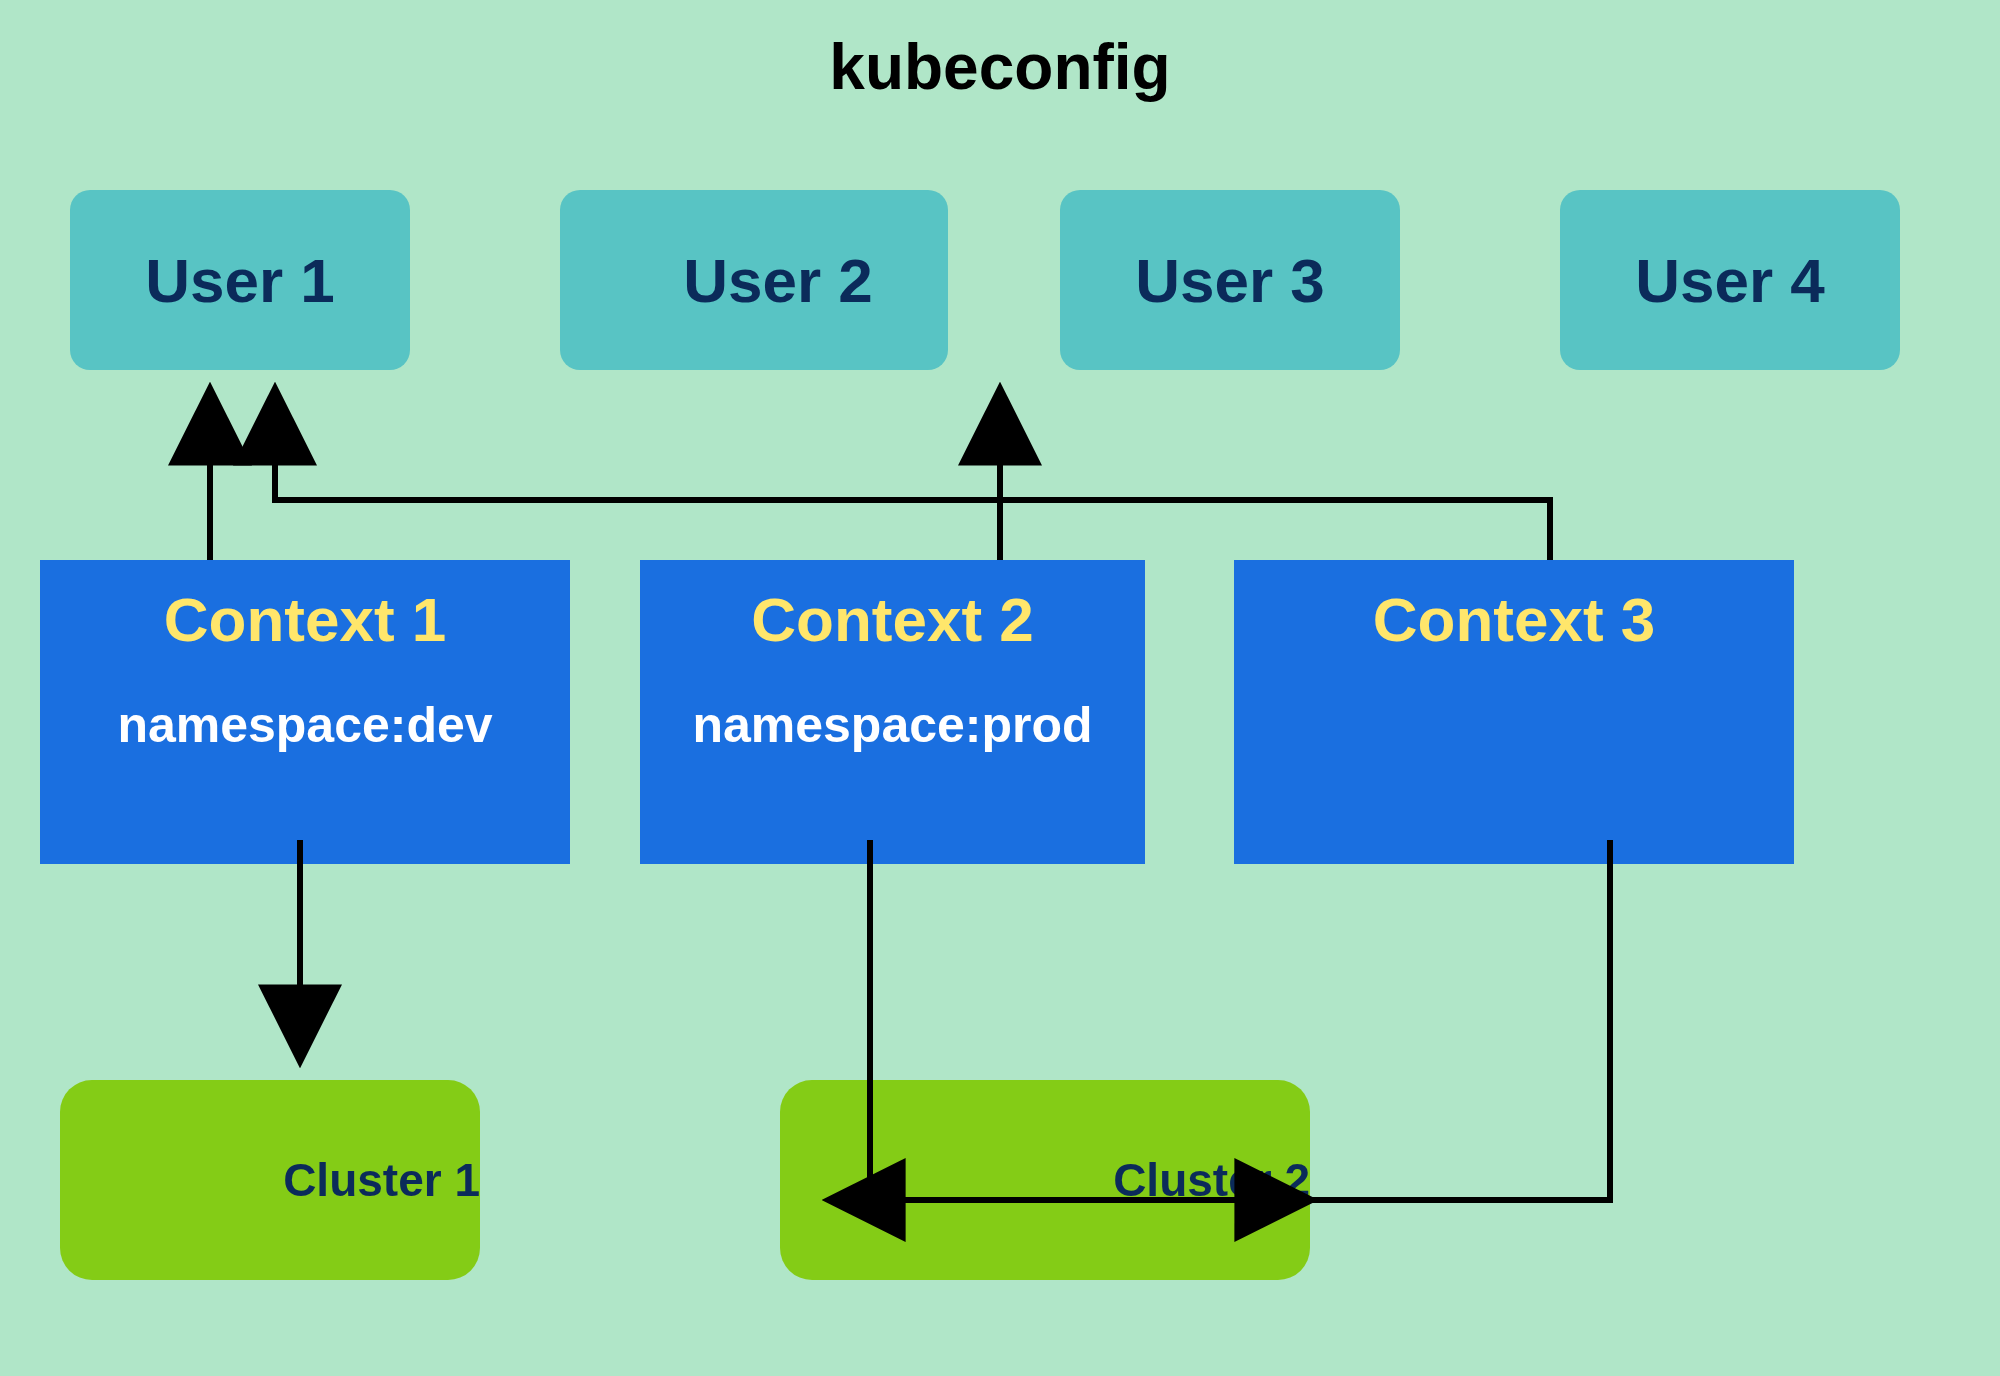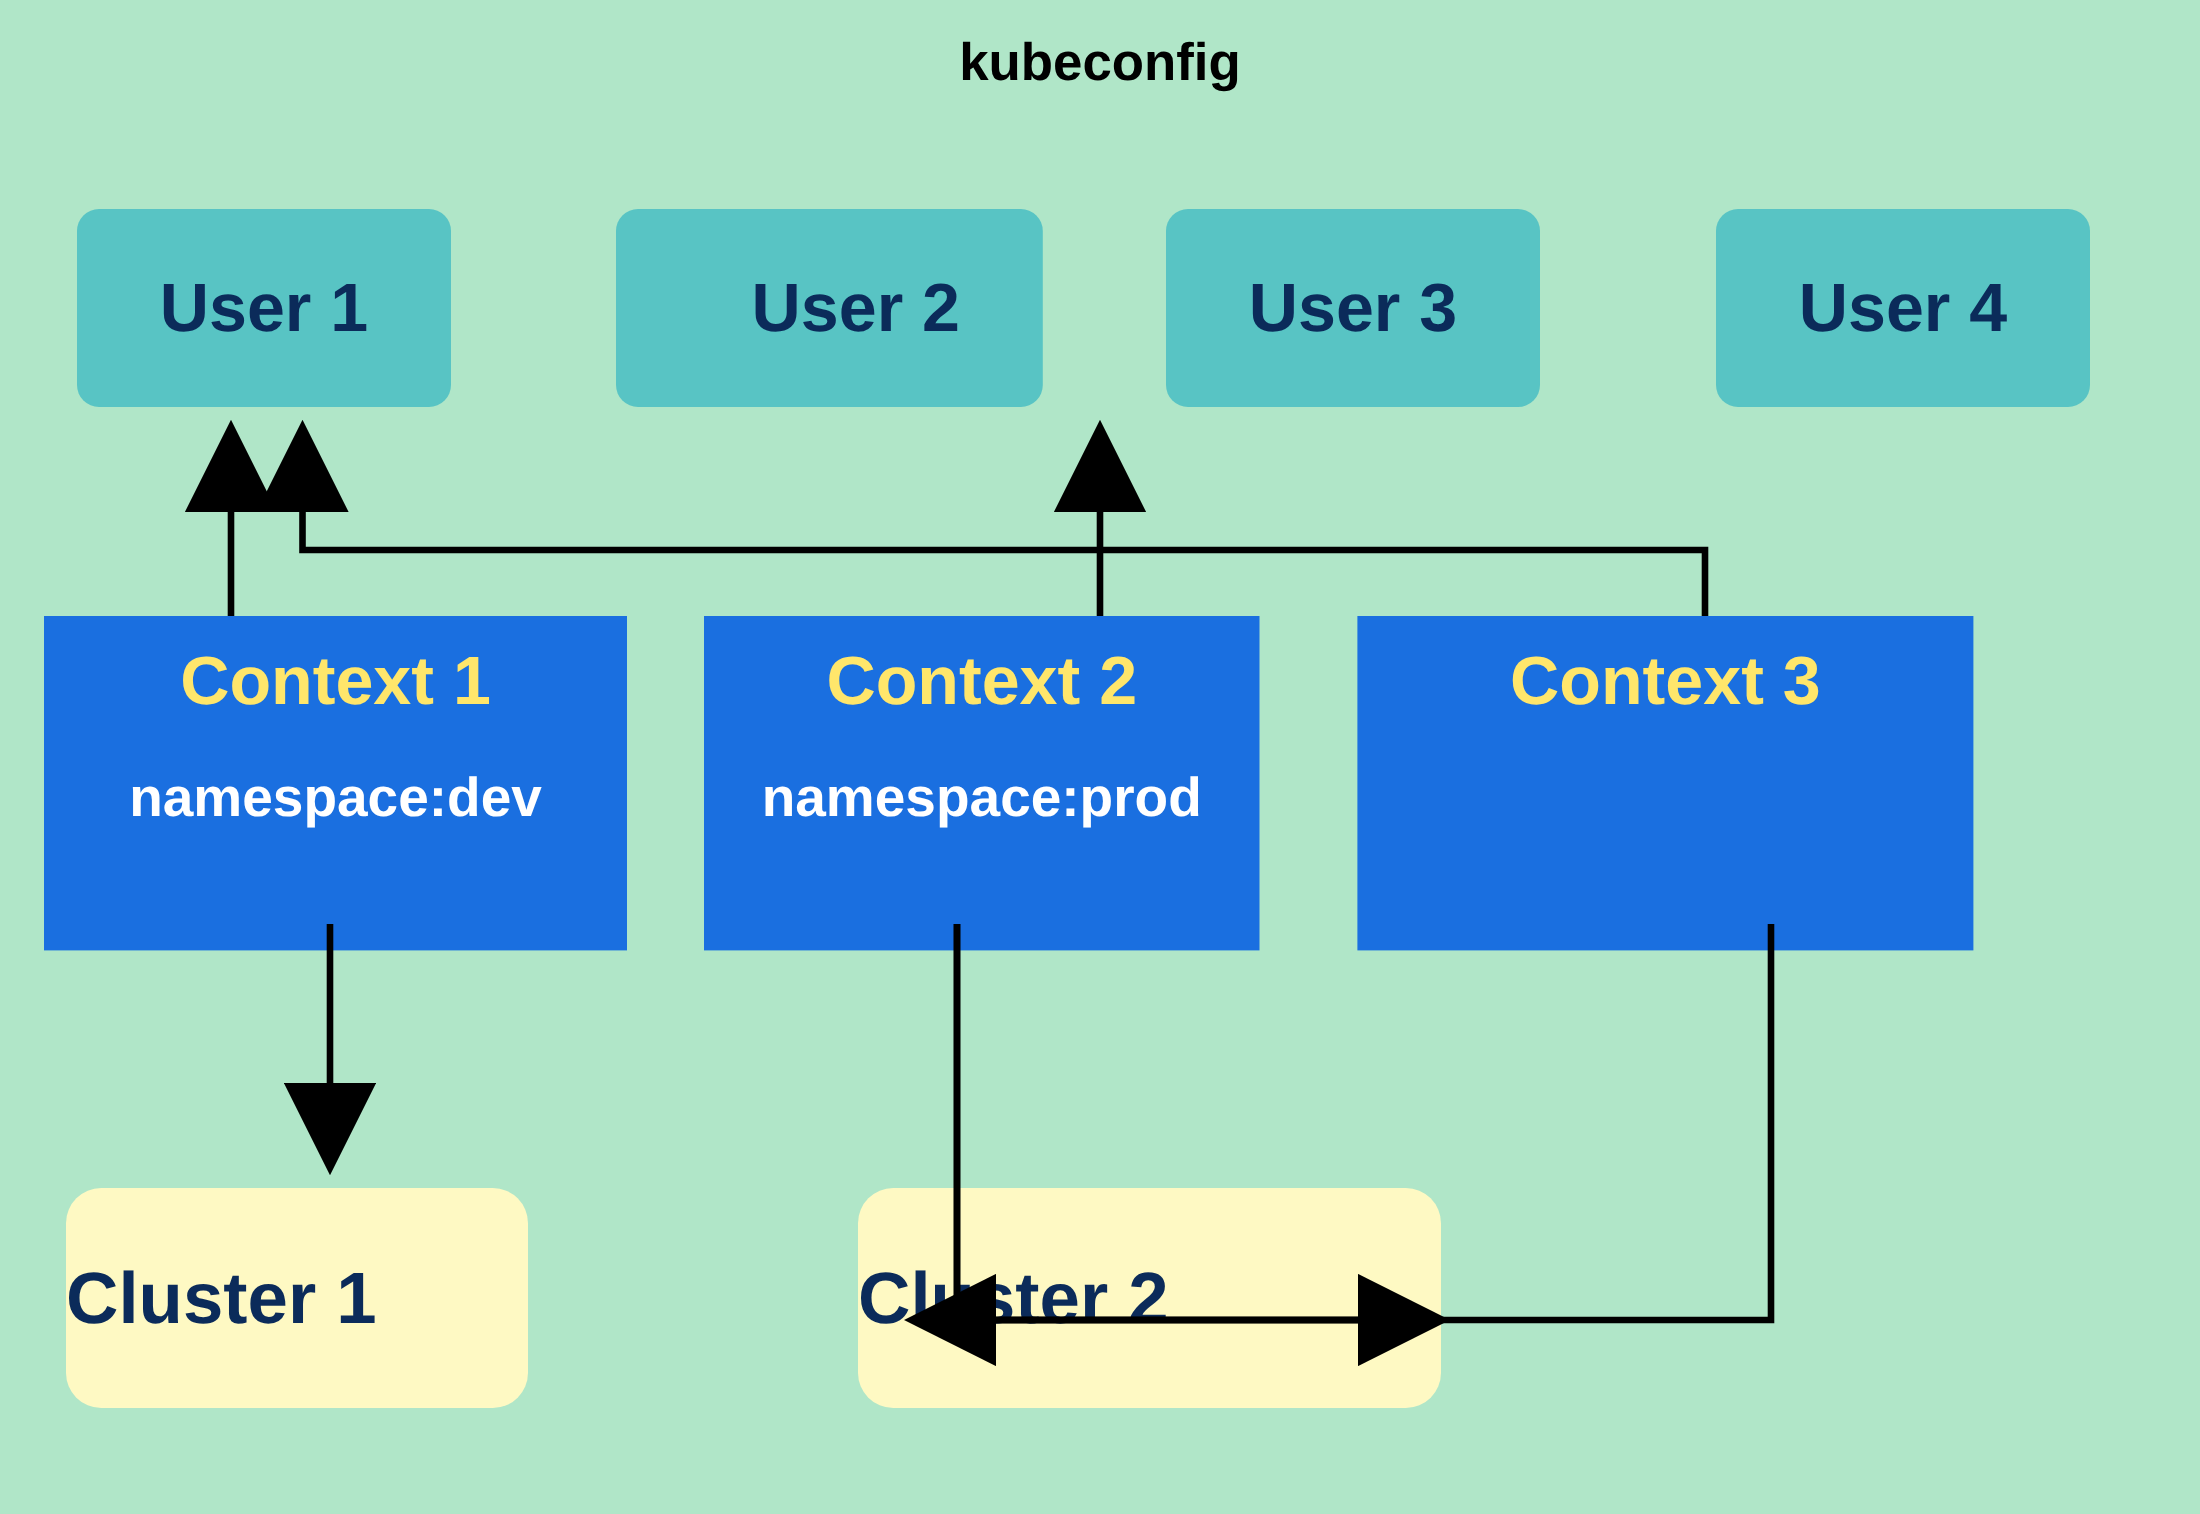--- a/index.html
+++ b/index.html
@@ -11,21 +11,21 @@
     font-family: "Segoe UI", Arial, sans-serif;
     position: relative;
     overflow: hidden;
   }
   .title {
     position: absolute;
     top: 30px;
     left: 0;
     right: 0;
     text-align: center;
-    font-size: 48px;
+    font-size: 64px;
     font-weight: 700;
     color: #000;
   }
   .user-box {
     position: absolute;
     width: 340px;
     height: 180px;
     background: #58c4c4;
     border-radius: 20px;
     display: flex;
@@ -51,26 +51,26 @@
     margin-bottom: 18px;
   }
   .context-ns {
     font-size: 50px;
     font-weight: 600;
     color: #ffffff;
     margin-top: 23px;
   }
   .cluster-box {
     position: absolute;
-    background: #fef9c3;
+    background: #84cc16;
     border-radius: 32px;
     display: flex;
     align-items: center;
-    justify-content: flex-start;
-    font-size: 66px;
+    justify-content: flex-end;
+    font-size: 46px;
     font-weight: 600;
     color: #0b2b5a;
   }
   svg.arrows {
     position: absolute;
     top: 0;
     left: 0;
     width: 2000px;
     height: 1376px;
     pointer-events: none;

